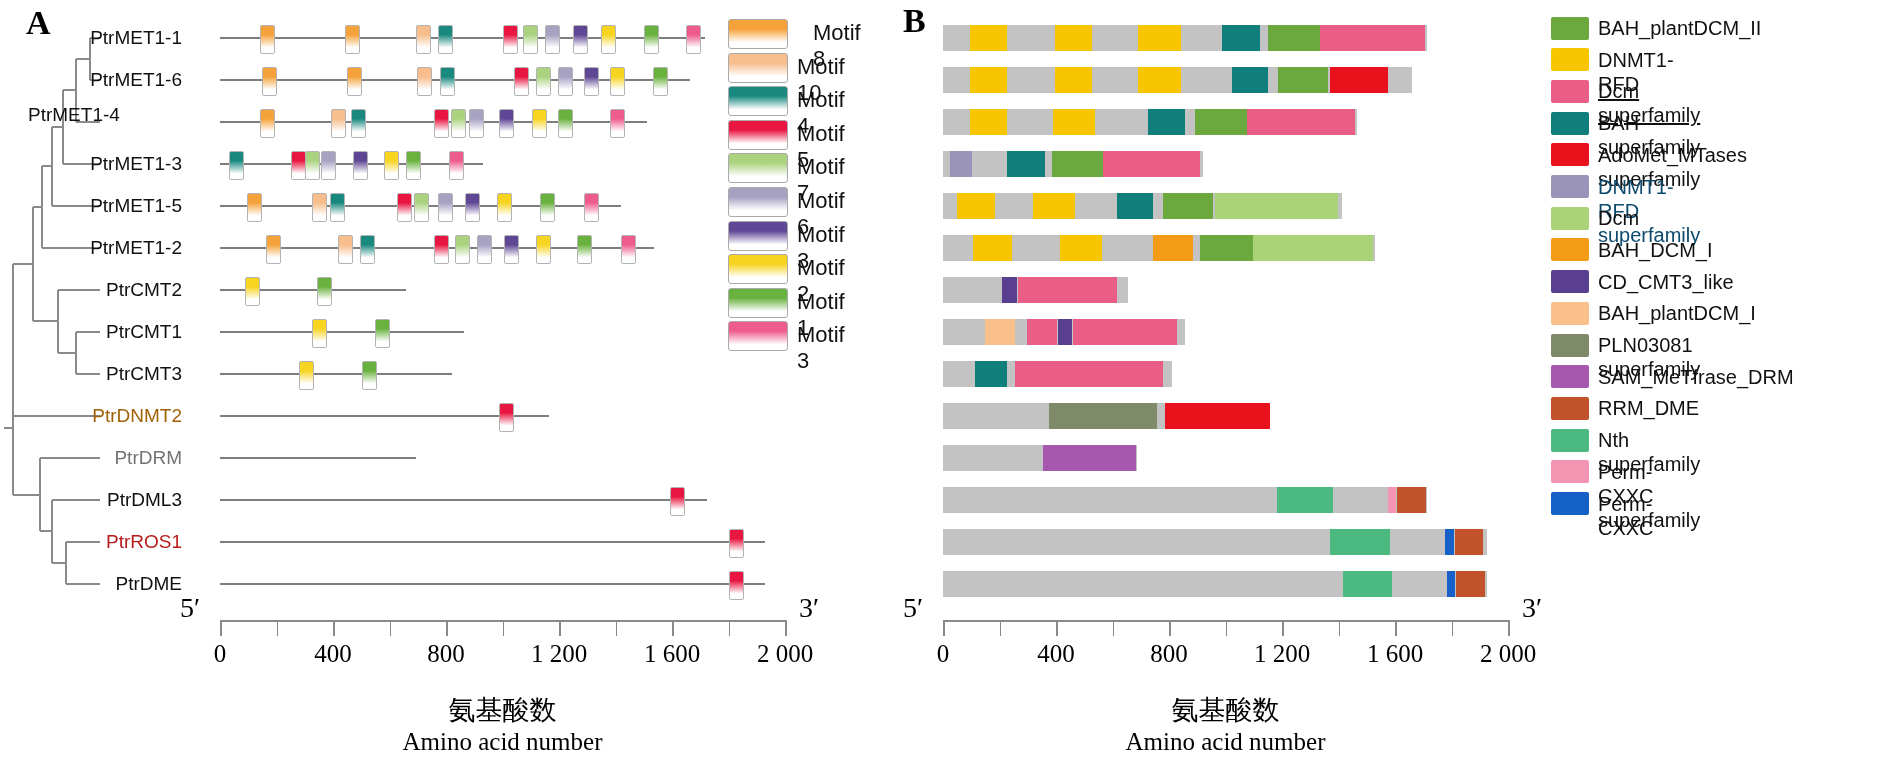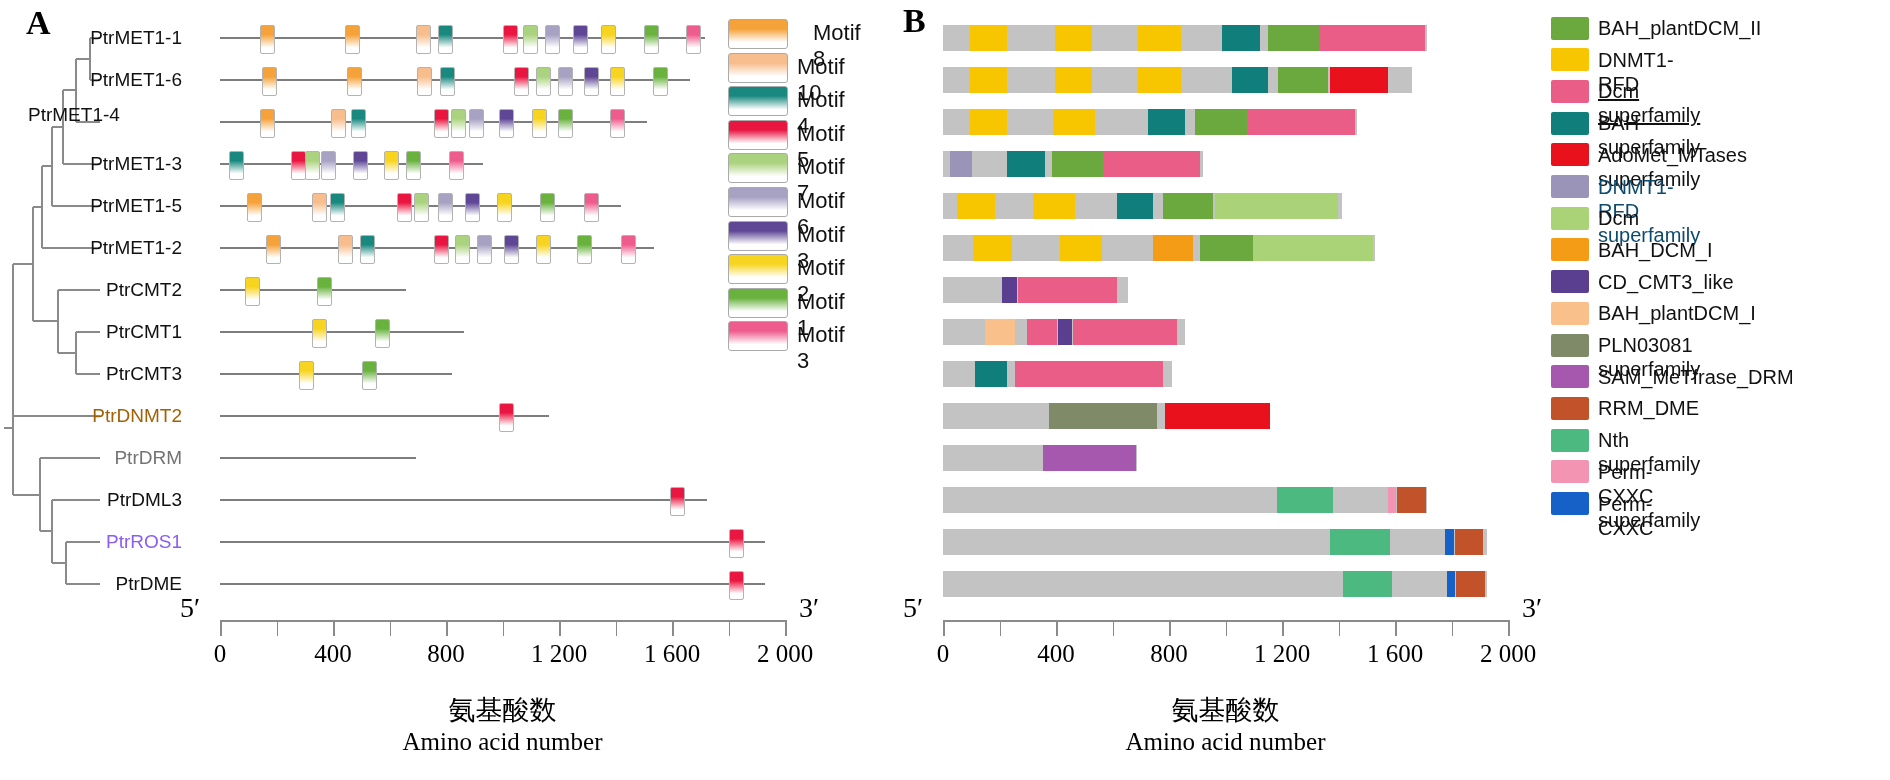--- a/index.html
+++ b/index.html
@@ -143,21 +143,21 @@
       <div style="position: absolute; left: 298.5px; top: 360.5px; width: 13px; height: 27px; border: 1px solid rgb(179, 179, 179); border-radius: 2px; background: linear-gradient(rgb(247, 212, 31) 0%, rgb(247, 212, 31) 32%, rgb(255, 255, 255) 80%);"></div>
       <div style="position: absolute; left: 362.4px; top: 360.5px; width: 13px; height: 27px; border: 1px solid rgb(179, 179, 179); border-radius: 2px; background: linear-gradient(rgb(105, 178, 62) 0%, rgb(105, 178, 62) 32%, rgb(255, 255, 255) 80%);"></div>
       <div style="position: absolute; left: 28px; top: 405px; width: 154px; height: 22px; text-align: right; font-size: 19px; line-height: 22px; color: #a16207;">PtrDNMT2</div>
       <div style="position: absolute; left: 220px; top: 415px; width: 328.83px; height: 2px; background: rgb(125, 125, 125);"></div>
       <div style="position: absolute; left: 499.4px; top: 402.5px; width: 13px; height: 27px; border: 1px solid rgb(179, 179, 179); border-radius: 2px; background: linear-gradient(rgb(233, 22, 65) 0%, rgb(233, 22, 65) 32%, rgb(255, 255, 255) 80%);"></div>
       <div style="position: absolute; left: 28px; top: 447px; width: 154px; height: 22px; text-align: right; font-size: 19px; line-height: 22px; color: #737373;">PtrDRM</div>
       <div style="position: absolute; left: 220px; top: 457px; width: 196.055px; height: 2px; background: rgb(125, 125, 125);"></div>
       <div style="position: absolute; left: 28px; top: 489px; width: 154px; height: 22px; text-align: right; font-size: 19px; line-height: 22px; color: rgb(17, 17, 17);">PtrDML3</div>
       <div style="position: absolute; left: 220px; top: 499px; width: 487.03px; height: 2px; background: rgb(125, 125, 125);"></div>
       <div style="position: absolute; left: 669.5px; top: 486.5px; width: 13px; height: 27px; border: 1px solid rgb(179, 179, 179); border-radius: 2px; background: linear-gradient(rgb(233, 22, 65) 0%, rgb(233, 22, 65) 32%, rgb(255, 255, 255) 80%);"></div>
-      <div style="position: absolute; left: 28px; top: 531px; width: 154px; height: 22px; text-align: right; font-size: 19px; line-height: 22px; color: #8b5cf6;">PtrROS1</div>
+      <div style="position: absolute; left: 28px; top: 531px; width: 154px; height: 22px; text-align: right; font-size: 19px; line-height: 22px; color: #b91c1c;">PtrROS1</div>
       <div style="position: absolute; left: 220px; top: 541px; width: 544.942px; height: 2px; background: rgb(125, 125, 125);"></div>
       <div style="position: absolute; left: 728.5px; top: 528.5px; width: 13px; height: 27px; border: 1px solid rgb(179, 179, 179); border-radius: 2px; background: linear-gradient(rgb(233, 22, 65) 0%, rgb(233, 22, 65) 32%, rgb(255, 255, 255) 80%);"></div>
       <div style="position: absolute; left: 28px; top: 573px; width: 154px; height: 22px; text-align: right; font-size: 19px; line-height: 22px; color: rgb(17, 17, 17);">PtrDME</div>
       <div style="position: absolute; left: 220px; top: 583px; width: 544.942px; height: 2px; background: rgb(125, 125, 125);"></div>
       <div style="position: absolute; left: 728.5px; top: 570.5px; width: 13px; height: 27px; border: 1px solid rgb(179, 179, 179); border-radius: 2px; background: linear-gradient(rgb(233, 22, 65) 0%, rgb(233, 22, 65) 32%, rgb(255, 255, 255) 80%);"></div>
     </div>
   <div class="abs" id="legendA">
       <div style="position: absolute; left: 728px; top: 19px; width: 58px; height: 28px; border: 1px solid rgb(170, 170, 170); border-radius: 3px; background: linear-gradient(rgb(245, 162, 59) 0%, rgb(245, 162, 59) 32%, rgb(255, 255, 255) 80%);"></div>
       <div style="position: absolute; left: 797px; top: 20px; font-size: 22px; line-height: 26px; color: rgb(17, 17, 17); margin-left: 16px;">Motif 8</div>
       <div style="position: absolute; left: 728px; top: 52.6px; width: 58px; height: 28px; border: 1px solid rgb(170, 170, 170); border-radius: 3px; background: linear-gradient(rgb(247, 189, 140) 0%, rgb(247, 189, 140) 32%, rgb(255, 255, 255) 80%);"></div>

